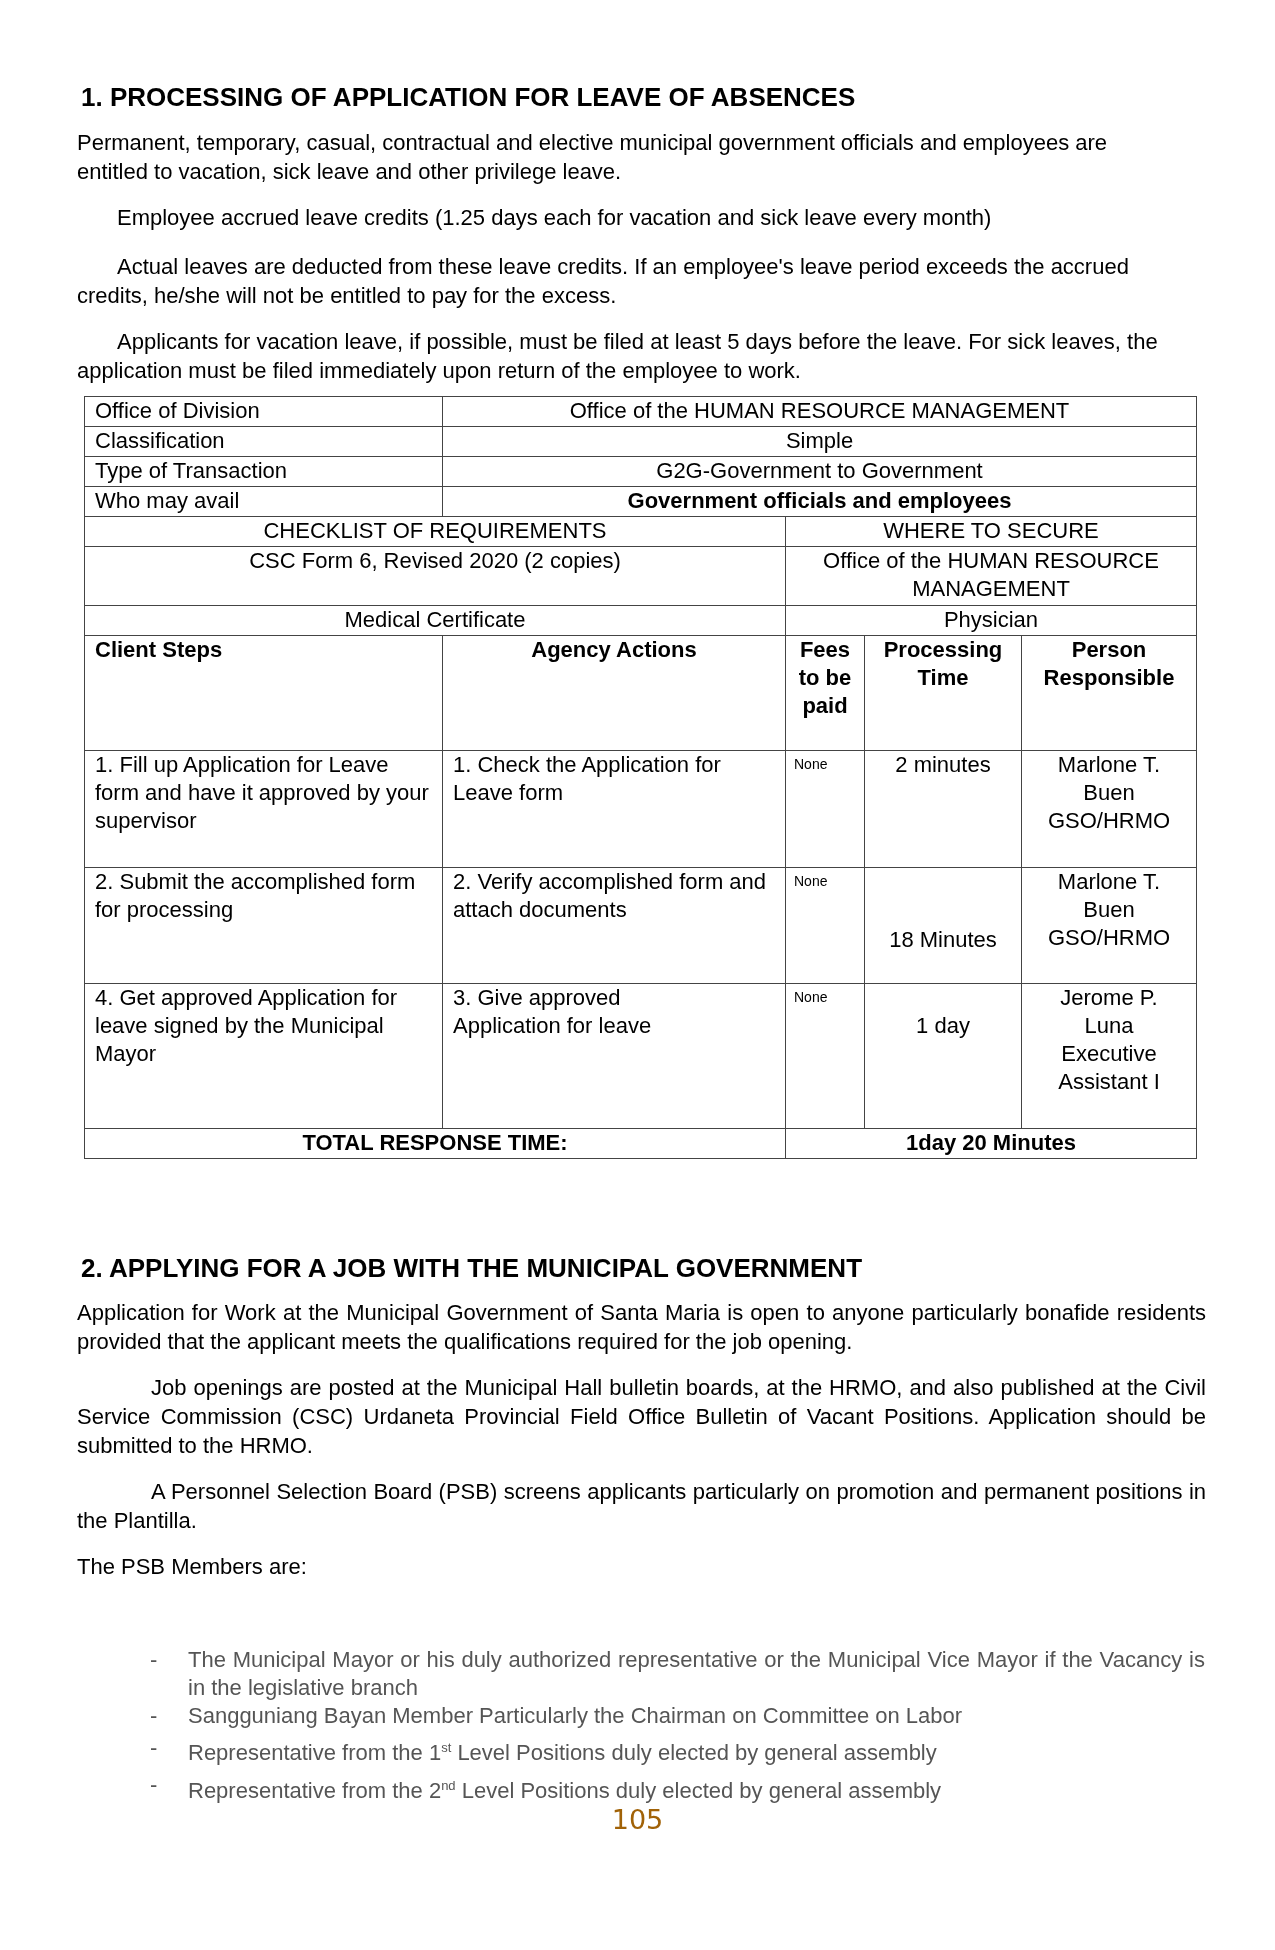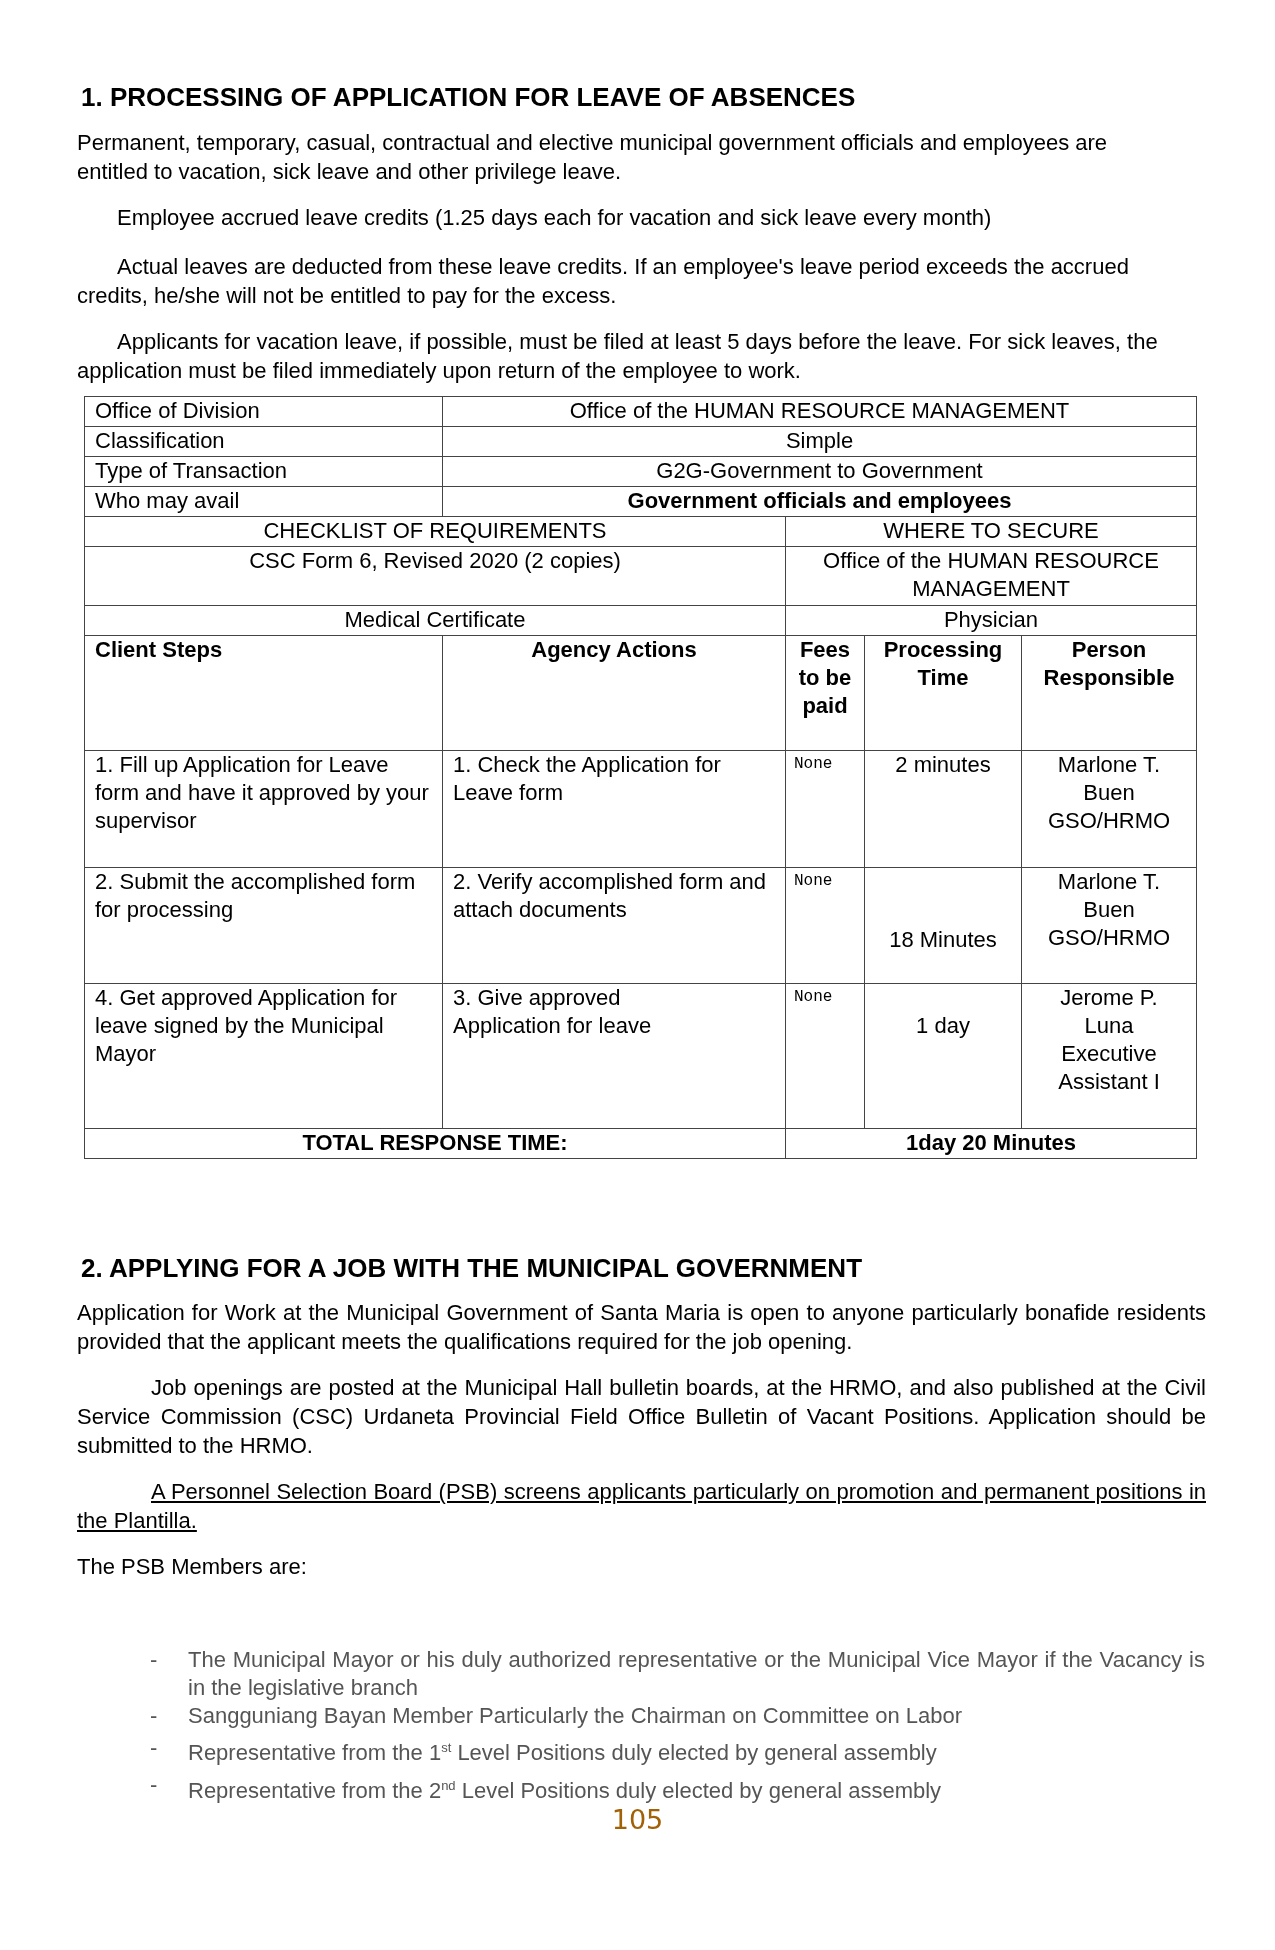--- a/index.html
+++ b/index.html
@@ -10,21 +10,21 @@
   .p { font-size: 22px; line-height: 29px; margin: 0; }
   .indent1 { text-indent: 40px; }
   .indent2 { text-indent: 74px; }
   .justify { text-align: justify; }
 
   table.grid { border-collapse: collapse; table-layout: fixed; position: absolute;
                font-size: 22px; line-height: 28px; }
   table.grid td { border: 1.5px solid #444; padding: 0 10px; vertical-align: top; }
   .c { text-align: center; }
   .b { font-weight: bold; }
-  .small { font-size: 16px; line-height: 18px; padding-top: 4px !important; font-family: Liberation Mono, monospace; }
+  .small { font-size: 14px; line-height: 18px; padding-top: 4px !important; }
 
   .bullets { position: absolute; left: 150px; width: 1055px; font-size: 22px; line-height: 28px; color: #555555; margin: 0; padding: 0; list-style: none; }
   .bullets li { position: relative; padding-left: 38px; margin-bottom: 0; }
   .bullets li .dash { position: absolute; left: 0; top: 0; }
   .pagenum { position: absolute; left: 600px; width: 75px; top: 1804px; text-align: center; font-size: 27px; font-family: "DejaVu Sans", sans-serif; color: #a16207; }
 </style>
 </head>
 <body>
 
 <h1 class="abs" style="left:77px; top:78px;">1. PROCESSING OF APPLICATION FOR LEAVE OF ABSENCES</h1>
@@ -106,21 +106,21 @@
     <td colspan="3" class="c b">1day 20 Minutes</td>
   </tr>
 </tbody>
   </table>
 
 <h1 class="abs" style="left:77px; top:1249px;">2. APPLYING FOR A JOB WITH THE MUNICIPAL GOVERNMENT</h1>
 
 <div class="abs" style="left:77px; top:1298px; width:1129px;">
   <p class="p justify">Application for Work at the Municipal Government of Santa Maria is open to anyone particularly bonafide residents provided that the applicant meets the qualifications required for the job opening.</p>
   <p class="p justify indent2" style="margin-top:17px;">Job openings are posted at the Municipal Hall bulletin boards, at the HRMO, and also published at the Civil Service Commission (CSC) Urdaneta Provincial Field Office Bulletin of Vacant Positions. Application should be submitted to the HRMO.</p>
-  <p class="p justify indent2" style="margin-top:17px;text-decoration:underline;">A Personnel Selection Board (PSB) screens applicants particularly on promotion and permanent positions in the Plantilla.</p>
+  <p class="p justify indent2" style="margin-top:17px;">A Personnel Selection Board (PSB) screens applicants particularly on promotion and permanent positions in the Plantilla.</p>
   <p class="p" style="margin-top:17px;">The PSB Members are:</p>
 </div>
 
 <ul class="bullets" style="top:1646px;">
   <li style="text-align:justify;">
     <span class="dash">-</span>
     <span>The Municipal Mayor or his duly authorized representative or the Municipal Vice Mayor if the Vacancy is in the legislative branch</span>
   </li>
   <li>
     <span class="dash">-</span>

